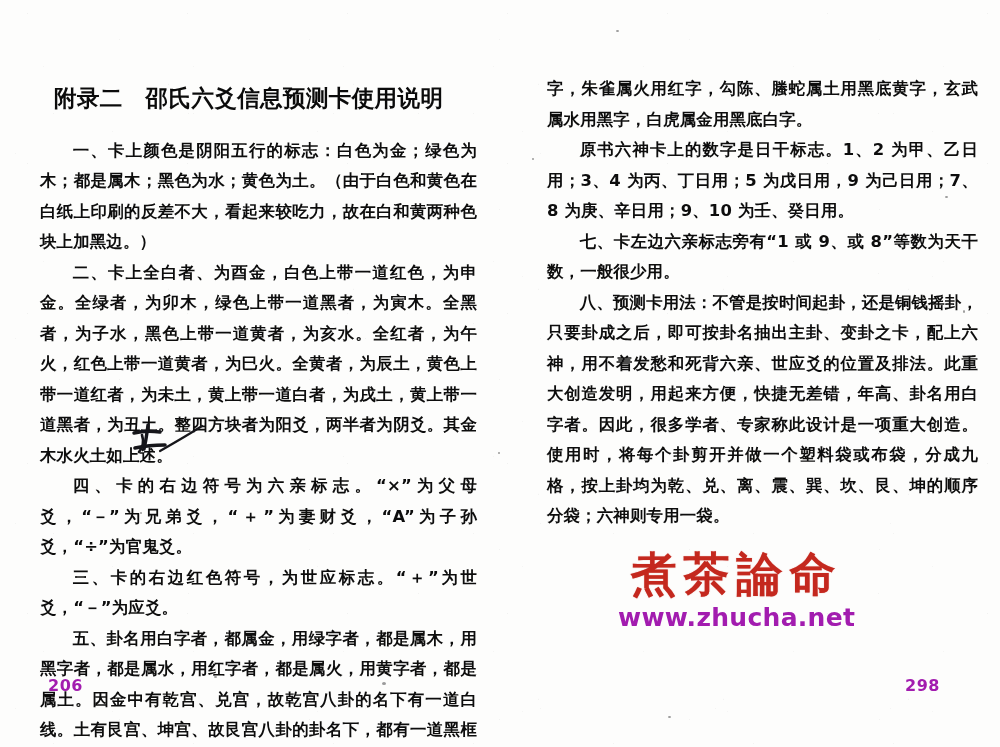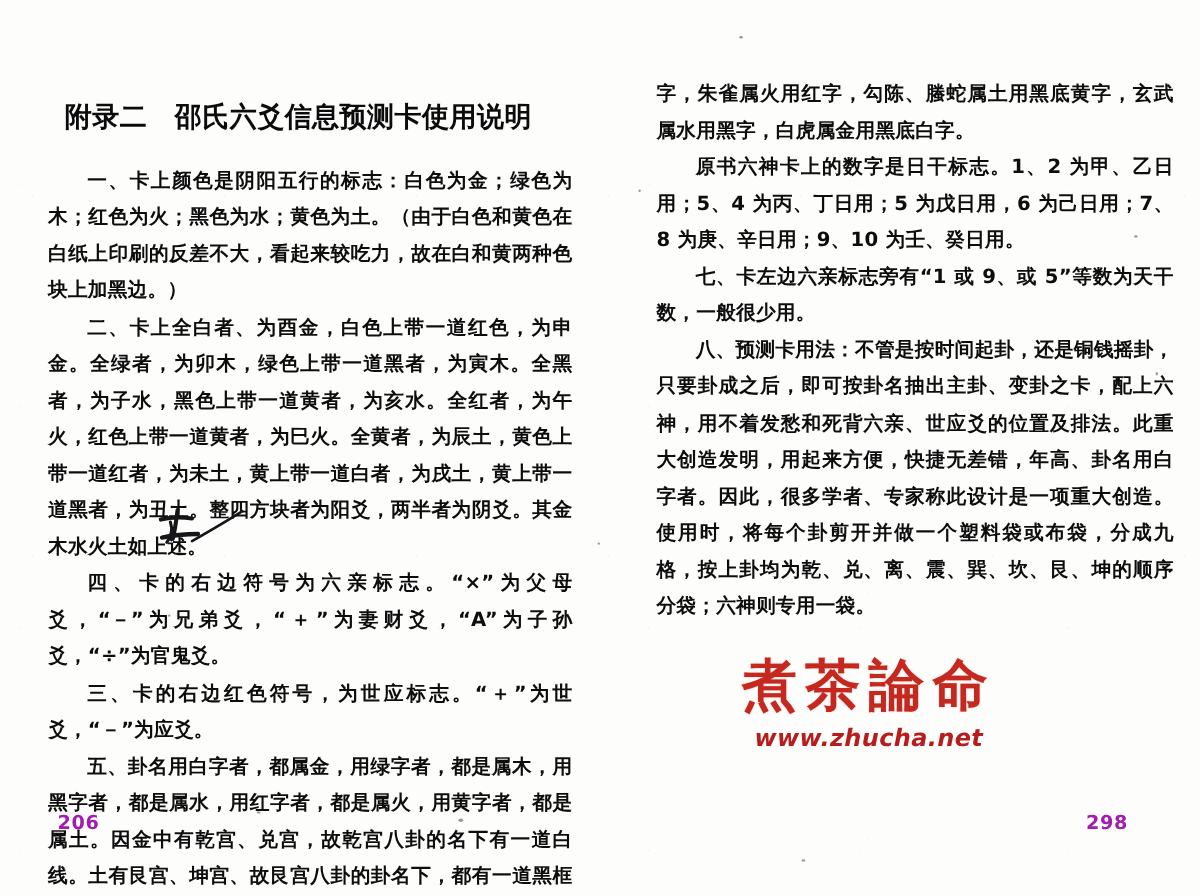--- a/index.html
+++ b/index.html
@@ -82,21 +82,21 @@
     font-weight: 700;
     color: #0d0d0d;
     line-height: 30.5px;
     text-align: justify;
     text-justify: inter-character;
     text-indent: 2em;
     letter-spacing: 0.2px;
     -webkit-font-smoothing: none;
   }
   #page-left  .para:first-child { margin-top: 26px; }
-  #page-right .para:first-child { margin-top: 5px; }
+  #page-right .para:first-child { margin-top: 16px; }
 
   
   .para.continuation { text-indent: 0; }
 
   
   .folio {
     position: absolute;
     bottom: 52px;
     font-family: "DejaVu Sans", "Liberation Sans", sans-serif;
     font-size: 16px;
@@ -121,38 +121,37 @@
   
   #watermark {
     position: absolute;
     left: 618px;
     top: 552px;
     z-index: 35;
     text-align: center;
     user-select: none;
   }
   #watermark .seal-chars {
-    font-family: Liberation Mono, monospace;
+    font-family: Liberation Serif, serif;
     font-size: 46px;
     font-weight: 700;
     letter-spacing: 7px;
     line-height: 1;
     color: #c4281e;
     white-space: nowrap;
     text-shadow: 0 0 1px rgba(196,40,30,.55);
   }
   #watermark .seal-url {
     margin-top: 5px;
     font-family: "DejaVu Sans", "Liberation Sans", sans-serif;
-    font-size: 20px;
+    font-size: 25px;
     font-weight: 700;
     letter-spacing: .3px;
-    color: #b91c1c;
+    color: #a21caf;
     white-space: nowrap;
-    font-style: italic;
   }
 
   
   .speck {
     position: absolute;
     background: #9a9a9a;
     border-radius: 50%;
     z-index: 25;
     pointer-events: none;
   }
@@ -160,37 +159,37 @@
 </head>
 <body>
 
 <div id="scan-page">
 
   <div class="page-half" id="page-left">
 
     <h1 class="appendix-title">附录二　邵氏六爻信息预测卡使用说明</h1>
 
     <div class="col-body">
-      <p class="para">一、卡上颜色是阴阳五行的标志：白色为金；绿色为木；红色为火；黑色为水；黄色为土。（由于白色和黄色在白纸上印刷的反差不大，看起来较吃力，故在白和黄两种色块上加黑边。）</p>
+      <p class="para">一、卡上颜色是阴阳五行的标志：白色为金；绿色为木；都是属木；黑色为水；黄色为土。（由于白色和黄色在白纸上印刷的反差不大，看起来较吃力，故在白和黄两种色块上加黑边。）</p>
       <p class="para">二、卡上全白者、为酉金，白色上带一道红色，为申金。全绿者，为卯木，绿色上带一道黑者，为寅木。全黑者，为子水，黑色上带一道黄者，为亥水。全红者，为午火，红色上带一道黄者，为巳火。全黄者，为辰土，黄色上带一道红者，为未土，黄上带一道白者，为戌土，黄上带一道黑者，为丑土。整四方块者为阳爻，两半者为阴爻。其金木水火土如上述。</p>
       <p class="para">四、卡的右边符号为六亲标志。“×”为父母爻，“－”为兄弟爻，“＋”为妻财爻，“A”为子孙爻，“÷”为官鬼爻。</p>
       <p class="para">三、卡的右边红色符号，为世应标志。“＋”为世爻，“－”为应爻。</p>
       <p class="para">五、卦名用白字者，都属金，用绿字者，都是属木，用黑字者，都是属水，用红字者，都是属火，用黄字者，都是属土。因金中有乾宫、兑宫，故乾宫八卦的名下有一道白线。土有艮宫、坤宫、故艮宫八卦的卦名下，都有一道黑框黄线。现按上卦一致的排列顺序印制。如上卦都为乾，以方便算卦时查找。</p>
 
     </div>
 
     <div class="folio" id="folio-left">206</div>
   </div>
 
   <div class="page-half" id="page-right">
 
     <div class="col-body" style="padding-top:58px;">
       <p class="para continuation">字，朱雀属火用红字，勾陈、螣蛇属土用黑底黄字，玄武属水用黑字，白虎属金用黑底白字。</p>
-      <p class="para">原书六神卡上的数字是日干标志。1、2 为甲、乙日用；5、4 为丙、丁日用；5 为戊日用，6 为己日用；7、8 为庚、辛日用；9、10 为壬、癸日用。</p>
-      <p class="para">七、卡左边六亲标志旁有“1 或 9、或 5”等数为天干数，一般很少用。</p>
+      <p class="para">原书六神卡上的数字是日干标志。1、2 为甲、乙日用；3、4 为丙、丁日用；5 为戊日用，9 为己日用；7、8 为庚、辛日用；9、10 为壬、癸日用。</p>
+      <p class="para">七、卡左边六亲标志旁有“1 或 9、或 8”等数为天干数，一般很少用。</p>
       <p class="para">八、预测卡用法：不管是按时间起卦，还是铜钱摇卦，只要卦成之后，即可按卦名抽出主卦、变卦之卡，配上六神，用不着发愁和死背六亲、世应爻的位置及排法。此重大创造发明，用起来方便，快捷无差错，年高、卦名用白字者。因此，很多学者、专家称此设计是一项重大创造。使用时，将每个卦剪开并做一个塑料袋或布袋，分成九格，按上卦均为乾、兑、离、震、巽、坎、艮、坤的顺序分袋；六神则专用一袋。</p>
     </div>
 
     <div class="folio" id="folio-right">298</div>
   </div>
 
   <svg id="handwriting-mark" viewBox="0 0 110 52">
     <g fill="none" stroke="#16161a" stroke-linecap="round" stroke-linejoin="round">
       <path d="M4 12 C12 10, 22 10, 30 11" stroke-width="3.4"></path>
       <path d="M18 4 C17 12, 16 20, 14 28" stroke-width="3.4"></path>

